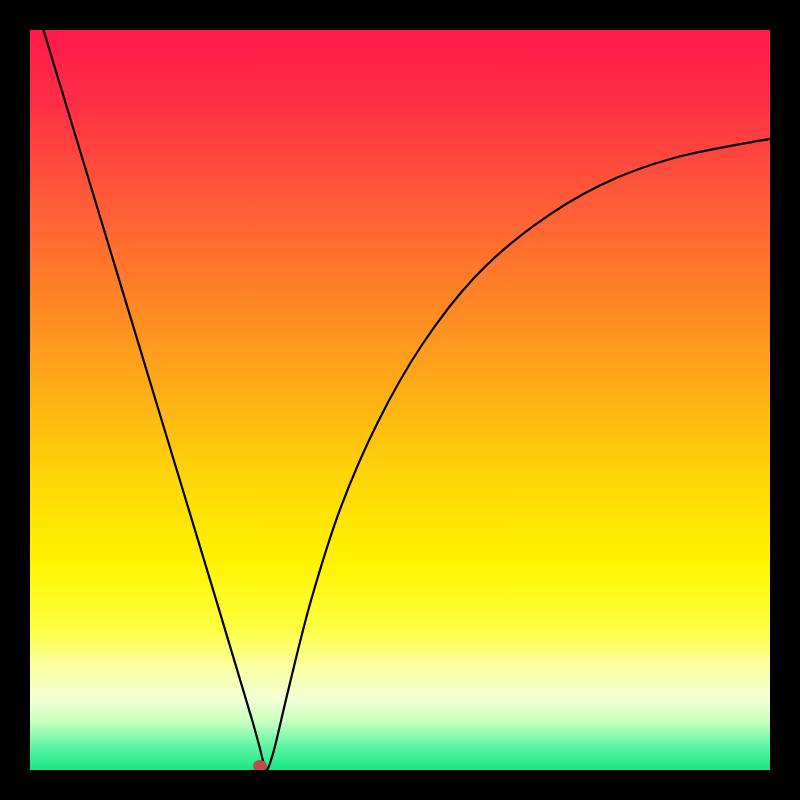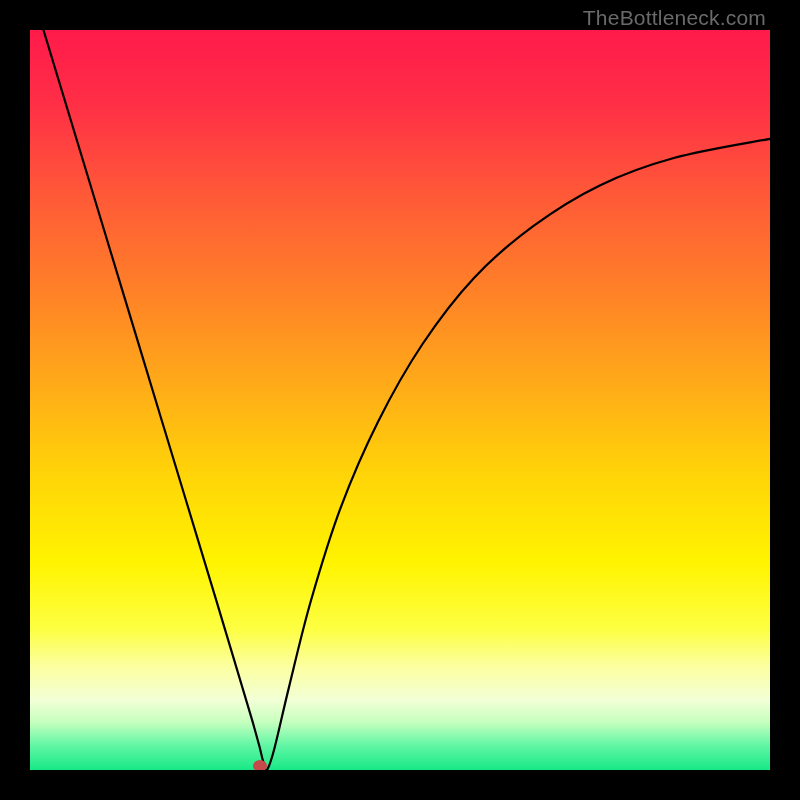--- a/index.html
+++ b/index.html
@@ -76,14 +76,13 @@
       <rect x="0" y="0" width="740" height="740" fill="url(#bg)"></rect>
     </svg>
 
     <svg class="curve" width="740" height="740" viewBox="0 0 740 740" preserveAspectRatio="none">
       <path id="curve-path" d="M0.00 -44.40 C50.32 121.66 60.68 155.84 74.00 199.80 C87.32 243.76 97.68 277.94 111.00 321.90 C124.32 365.86 134.68 400.04 148.00 444.00 C161.32 487.96 174.34 530.80 185.00 566.10 C195.66 601.40 200.54 617.86 207.20 640.10 C213.86 662.34 218.00 675.96 222.00 689.68 C226.00 703.40 227.40 708.86 229.40 716.32 C231.40 723.78 231.77 726.86 233.10 731.12 C234.43 735.38 234.80 742.13 236.80 740.00 C238.80 737.87 240.20 734.20 244.20 719.28 C248.20 704.36 252.34 684.03 259.00 657.12 C265.66 630.21 271.88 602.17 281.20 569.80 C290.52 537.43 298.81 509.27 310.80 477.30 C322.79 445.33 333.15 421.50 347.80 392.20 C362.45 362.90 374.88 340.47 392.20 314.50 C409.52 288.53 424.02 269.21 444.00 247.90 C463.98 226.59 480.56 212.75 503.20 196.10 C525.84 179.45 544.49 167.65 569.80 155.40 C595.11 143.15 613.16 136.41 643.80 128.02 C674.44 119.63 722.68 112.24 740.00 108.78 C757.32 105.32 740.00 108.78 740.00 108.78" fill="none" stroke="#000000" stroke-width="2.2" stroke-linejoin="round" stroke-linecap="round"></path>
     </svg>
 
     <div class="marker" id="marker" style="left: 230.14px; top: 735.56px; background: rgb(197, 74, 73);"></div>
   </div>
 
-  <div class="watermark">TheBottleneck.com</div>
 </div>
 
 </body></html>

